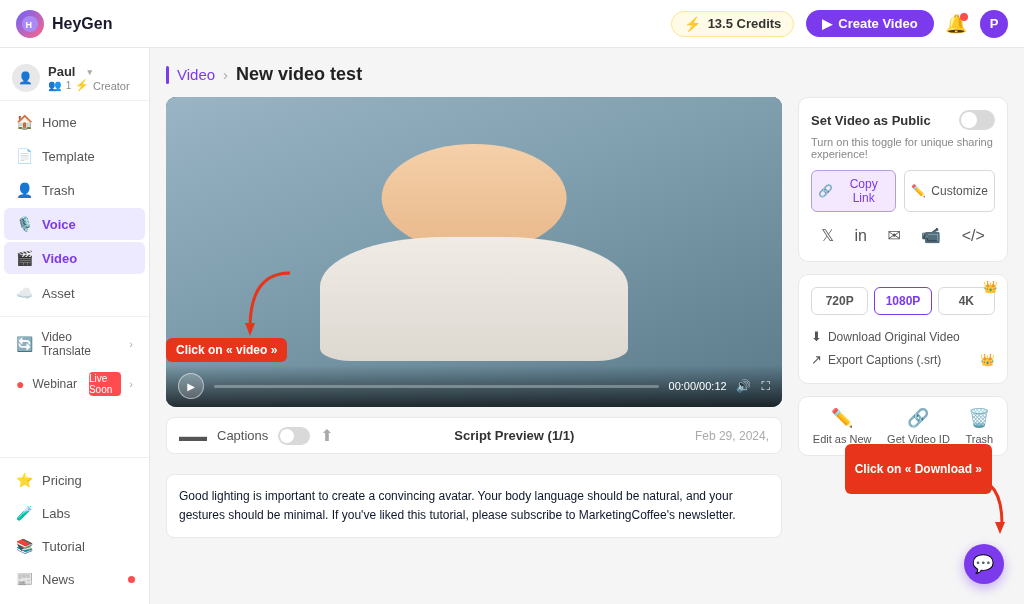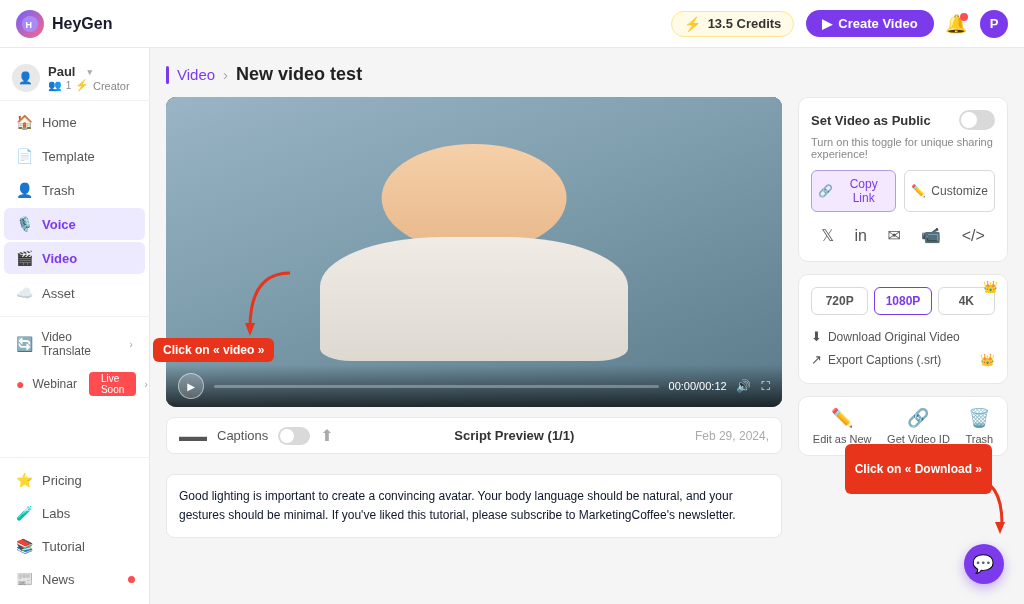--- a/index.html
+++ b/index.html
@@ -28,21 +28,21 @@
     .user-info { display: flex; flex-direction: column; }
     .user-name { font-size: 13px; font-weight: 600; color: #333; display: flex; align-items: center; gap: 12px; }
     .user-role { font-size: 11px; color: #888; display: flex; align-items: center; gap: 4px; }
     .creator-badge { color: #faad14; font-size: 11px; }
     .sidebar-item { display: flex; align-items: center; gap: 8px; padding: 8px 12px; cursor: pointer; font-size: 13px; color: #555; border-radius: 6px; margin: 1px 4px; }
     .sidebar-item.active { background: #ede9ff; color: #7c3aed; font-weight: 600; }
     .sidebar-item-icon { font-size: 14px; width: 18px; text-align: center; }
     .sidebar-divider { height: 1px; background: #f0f0f0; margin: 6px 0; }
     .sidebar-bottom { margin-top: auto; }
     .sidebar-sub-item { display: flex; align-items: center; gap: 8px; padding: 6px 12px; cursor: pointer; font-size: 12px; color: #555; margin: 1px 4px; border-radius: 6px; position: relative; }
-    .live-soon-badge { font-size: 10px; background: #ff4d4f; color: #fff; border-radius: 4px; padding: 1px 12px; margin-left: 4px; }
+    .live-soon-badge { font-size: 10px; background: #ff4d4f; color: #fff; border-radius: 4px; padding: 1px 0; margin-left: 4px; }
     .arrow-icon { margin-left: auto; color: #aaa; font-size: 11px; }
     .red-dot { width: 7px; height: 7px; background: #ff4d4f; border-radius: 50%; position: absolute; right: 10px; }
 
     
     .content { flex: 1; display: flex; flex-direction: column; overflow: hidden; padding: 16px; gap: 12px; }
     .breadcrumb { display: flex; align-items: center; gap: 8px; font-size: 15px; }
     .breadcrumb-link { color: #7c3aed; cursor: pointer; display: flex; align-items: center; gap: 4px; }
     .breadcrumb-sep { color: #aaa; }
     .breadcrumb-current { font-weight: 700; color: #222; font-size: 18px; }
     .content-body { display: flex; gap: 16px; flex: 1; overflow: hidden; }
@@ -100,21 +100,21 @@
 
     .action-buttons { display: flex; justify-content: space-around; background: #fff; border-radius: 10px; padding: 10px 6px; border: 1px solid #e8e8e8; }
     .action-btn { display: flex; flex-direction: column; align-items: center; gap: 4px; cursor: pointer; font-size: 11px; color: #555; }
     .action-btn-icon { font-size: 18px; color: #555; }
 
     
     .chat-bubble { position: fixed; bottom: 20px; right: 20px; width: 40px; height: 40px; background: #7c3aed; border-radius: 50%; display: flex; align-items: center; justify-content: center; cursor: pointer; box-shadow: 0 4px 12px rgba(124,58,237,0.4); }
     .chat-icon { color: #fff; font-size: 18px; }
 
     
-    .annotation-click-video { position: absolute; left: 3px; top: 290px; background: #e8341a; color: #fff; border-radius: 6px; padding: 5px 10px; font-size: 12px; font-weight: 700; z-index: 100; }
+    .annotation-click-video { position: absolute; left: 16px; top: 290px; background: #e8341a; color: #fff; border-radius: 6px; padding: 5px 10px; font-size: 12px; font-weight: 700; z-index: 100; }
 
     
     .arrow-video { position: absolute; left: 90px; top: 220px; z-index: 100; }
   </style>
 </head>
 <body>
 
 <div class="header">
   <div class="header-left">
     <div class="logo-icon">

